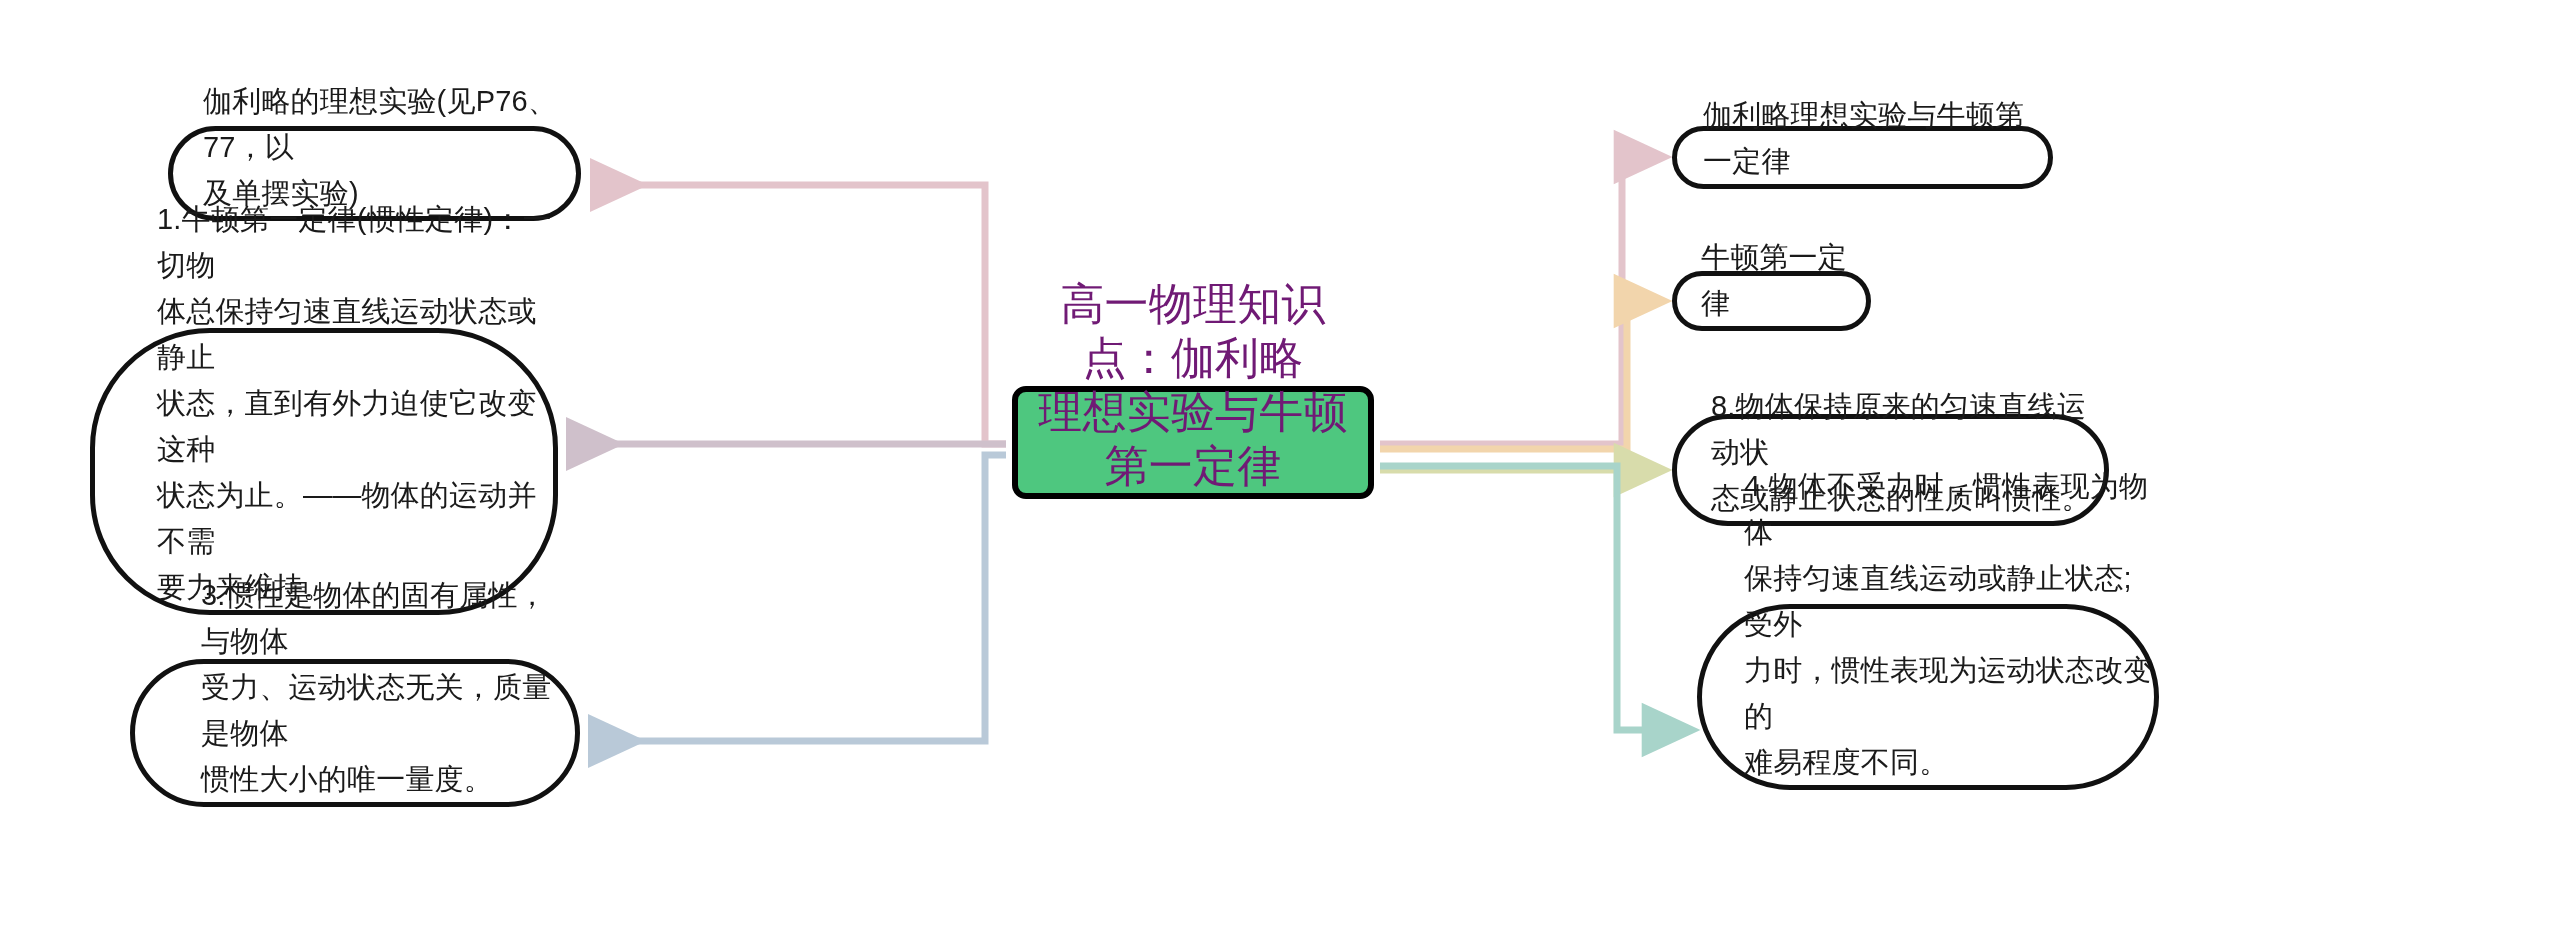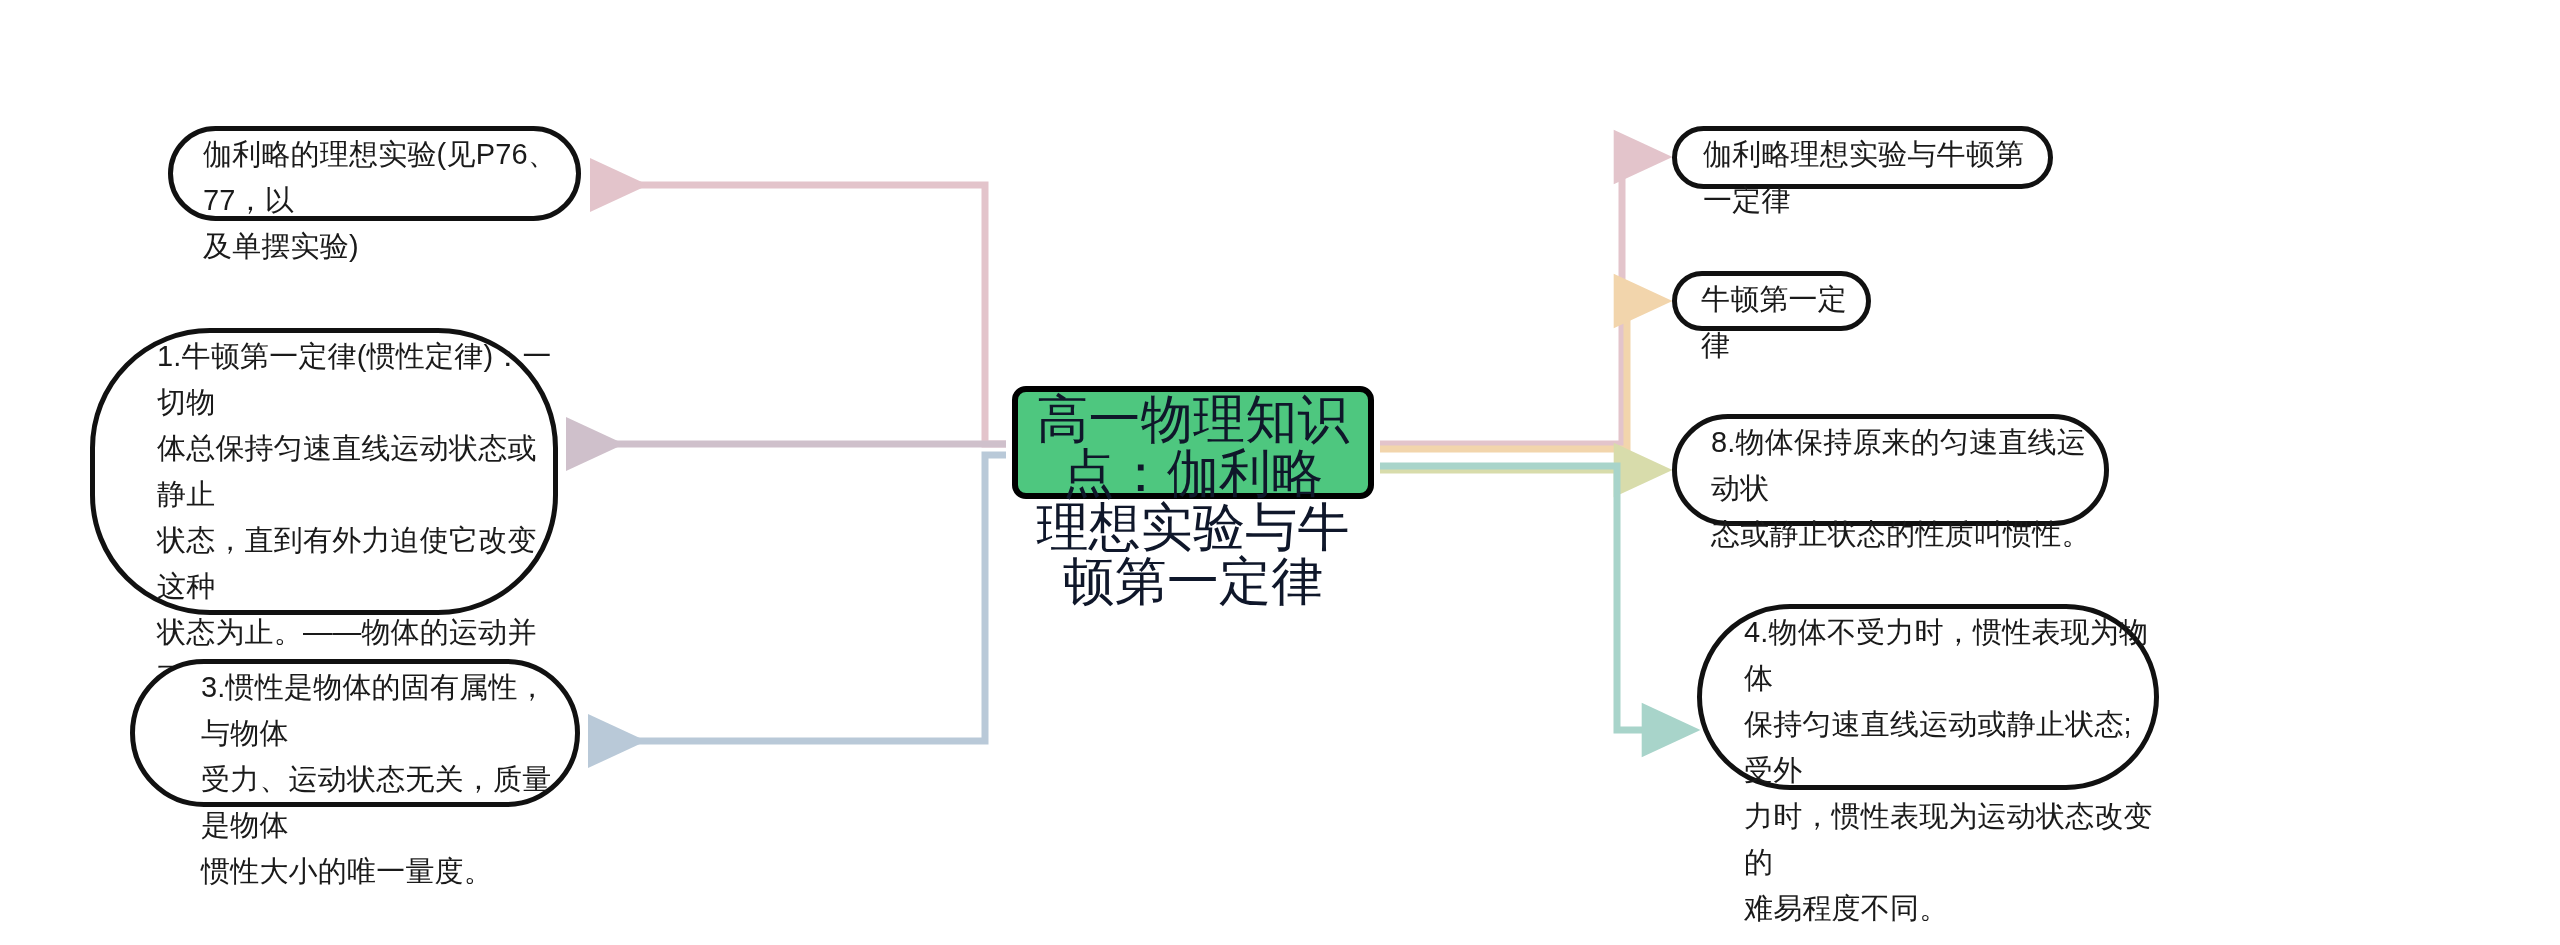--- a/index.html
+++ b/index.html
@@ -23,21 +23,21 @@
     left: 0;
     top: 0;
     width: 2560px;
     height: 945px;
     pointer-events: none;
   }
   .node {
     position: absolute;
     box-sizing: border-box;
     display: flex;
-    align-items: flex-start;
+    align-items: flex-end;
     justify-content: center;
     background: #ffffff;
     border: 5px solid #111111;
     border-radius: 120px;
     z-index: 3;
   }
   .node .txt {
     font-size: 29px;
     line-height: 46px;
     color: #1a1a1a;
@@ -45,24 +45,24 @@
     white-space: pre-line;
     letter-spacing: 0.2px;
   }
   .node.center {
     background: #4ec77f;
     border: 6px solid #000000;
     border-radius: 14px;
     justify-content: center;
   }
   .node.center .txt {
-    font-size: 52px;
+    font-size: 44px;
     line-height: 54px;
     text-align: center;
-    color: #0f172a;
+    color: #701a75;
   }
 
   
   #node-l1 { left: 168px;  top: 126px; width: 413px; height: 95px;  }
   #node-l1 .txt { padding-left: 30px; }
 
   #node-l2 { left: 90px;   top: 328px; width: 468px; height: 287px; }
   #node-l2 .txt { padding-left: 62px; }
 
   #node-l3 { left: 130px;  top: 659px; width: 450px; height: 148px; }

